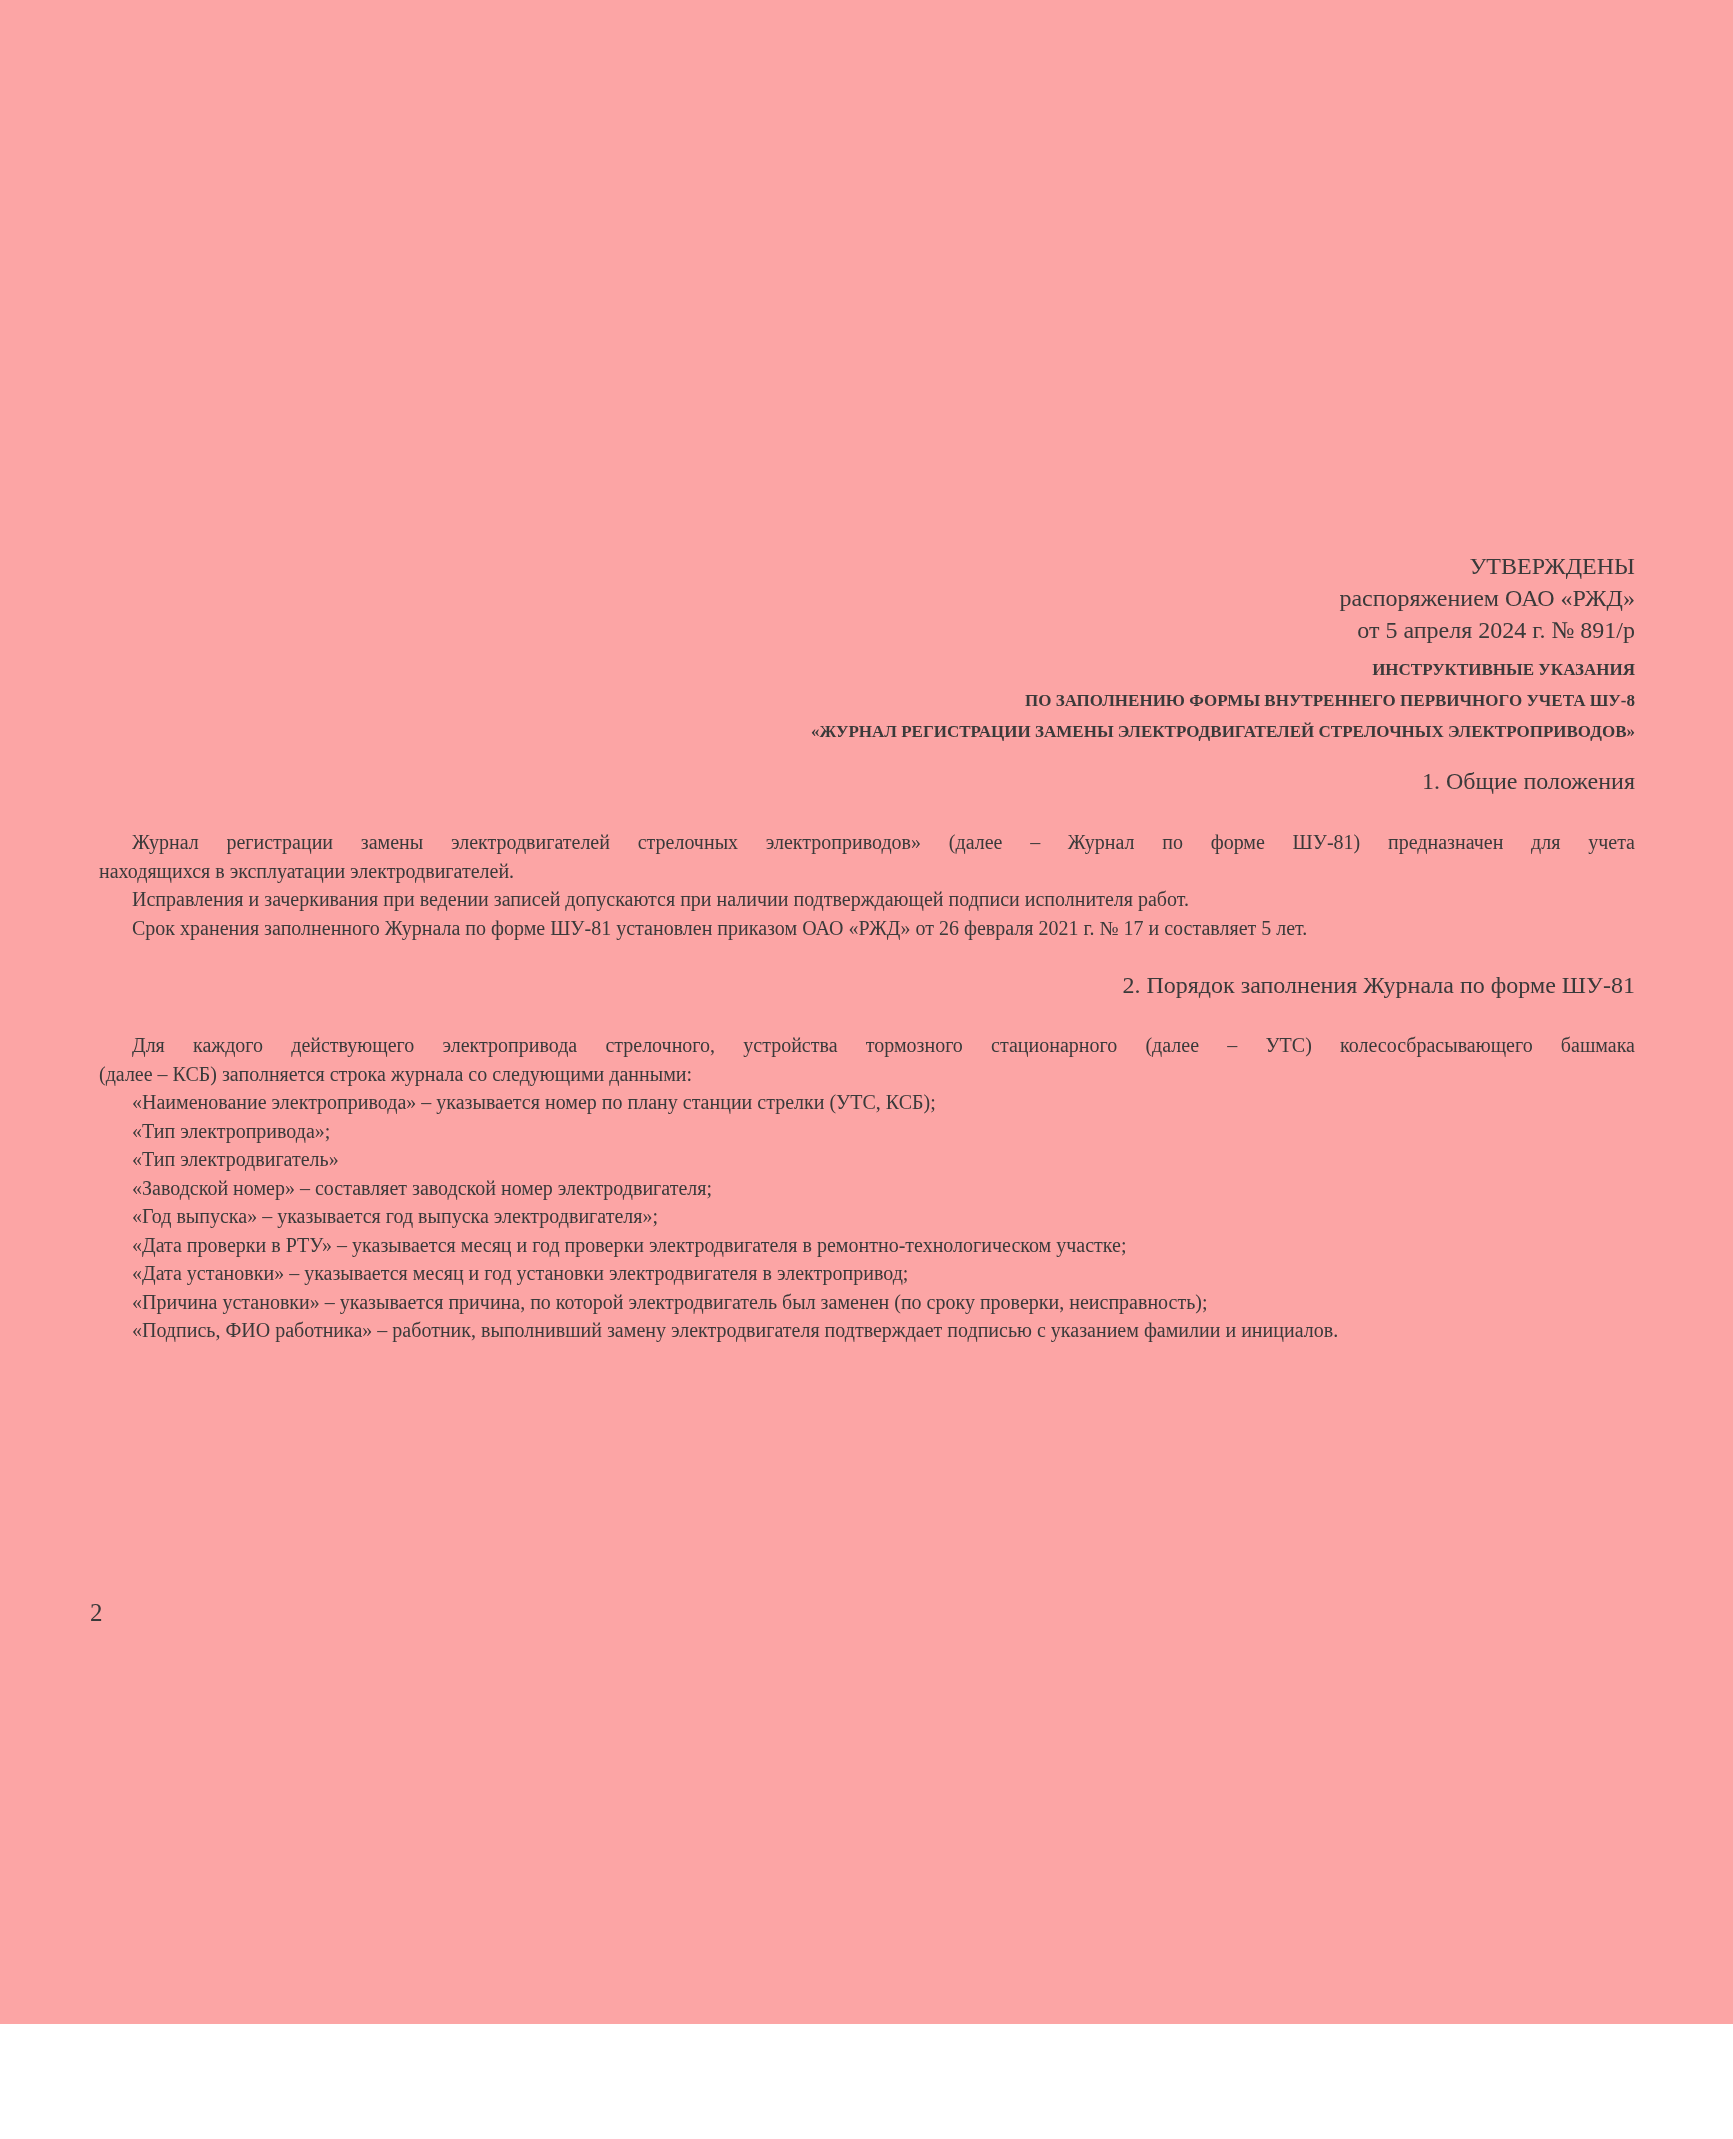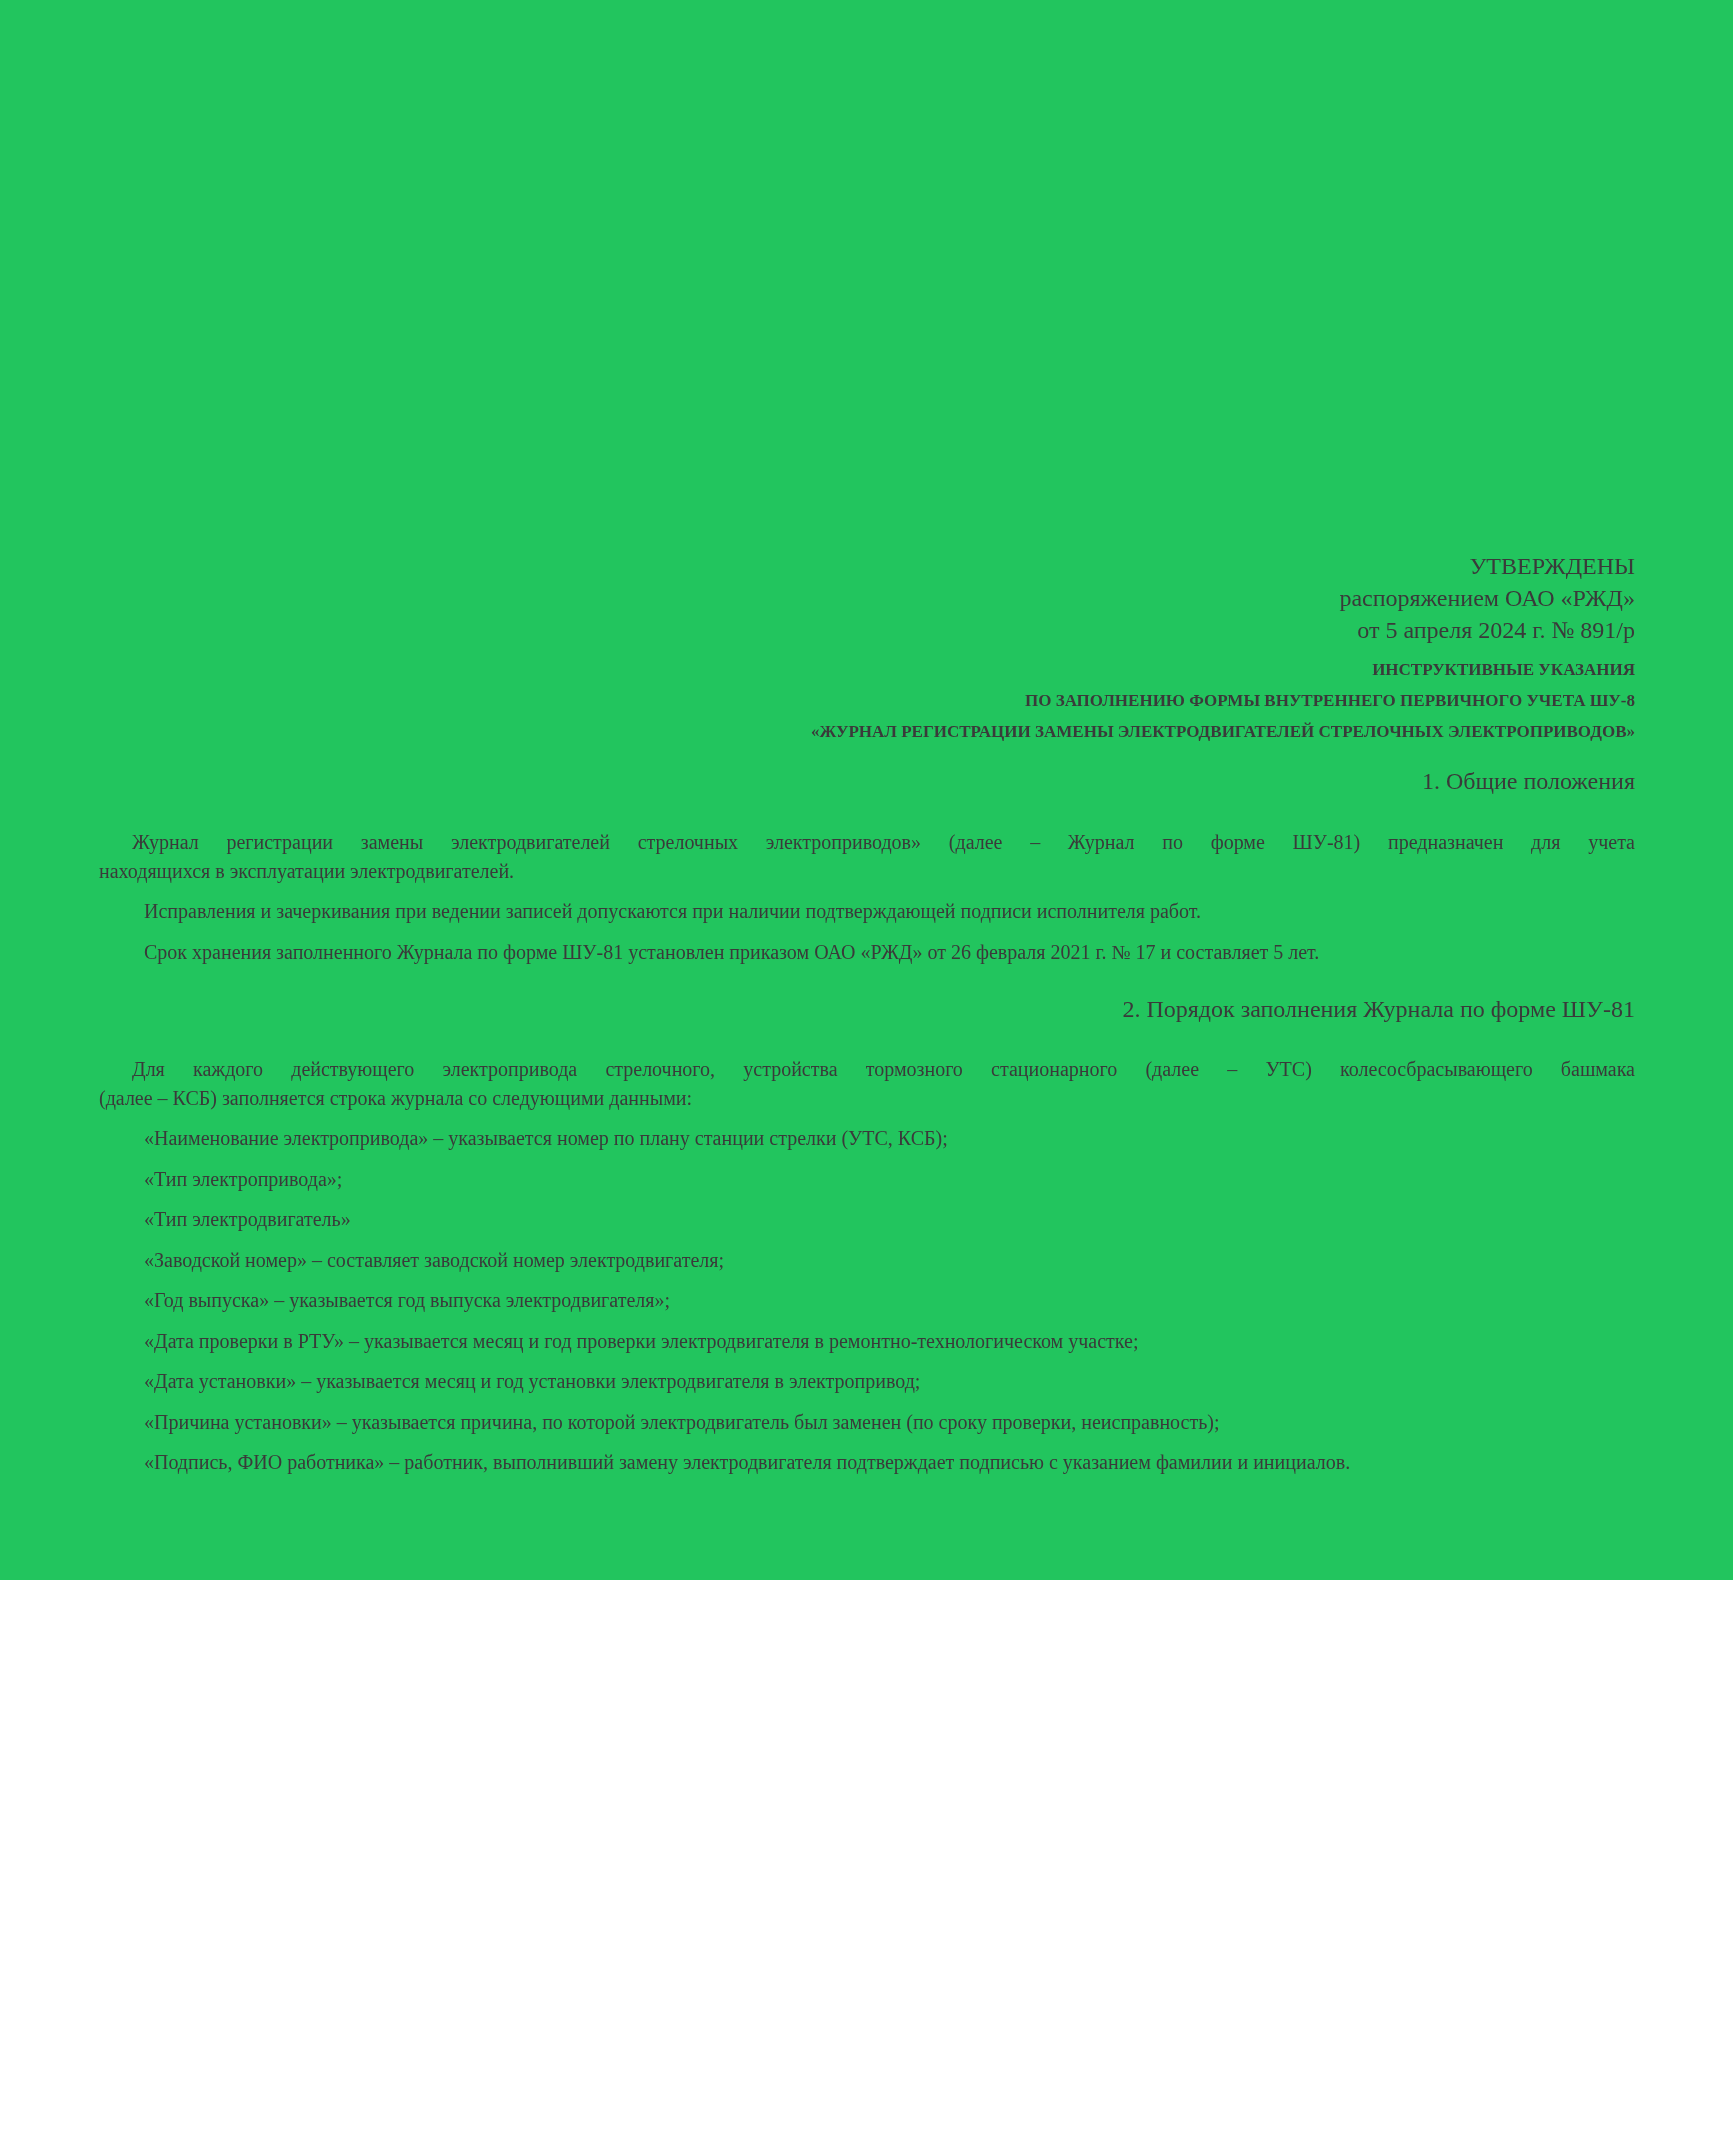--- a/index.html
+++ b/index.html
@@ -3,22 +3,22 @@
 <meta charset="utf-8">
 <style>
   html, body {
     margin: 0;
     padding: 0;
     background: #ffffff;
   }
   .page {
     position: relative;
     width: 1733px;
-    height: 1580px;
-    background: #22c55e;
+    height: 2024px;
+    background: #fca5a5;
     color: #3a3a3a;
     font-family: "Liberation Serif", "DejaVu Serif", serif;
     overflow: hidden;
   }
   .content {
     padding: 550px 98px 0 99px; 
   }
   
   .approval {
     text-align: right;
@@ -40,21 +40,21 @@
     font-size: 24px;
     line-height: 31px;
   }
   .section-heading.first { margin-top: 19px; }
   .section-heading.second { margin-top: 28px; }
   
   .body-block { font-size: 20px; line-height: 28.5px; }
   .body-block.sec1 { margin-top: 31px; }
   .body-block.sec2 { margin-top: 30px; }
   .body-block p {
-    margin: 12px;
+    margin: 0;
     text-align: justify;
     text-indent: 33px;
   }
   
   .wrap-line-first {
     margin: 0;
     text-indent: 33px;
     text-align: justify;
     text-align-last: justify;
   }

